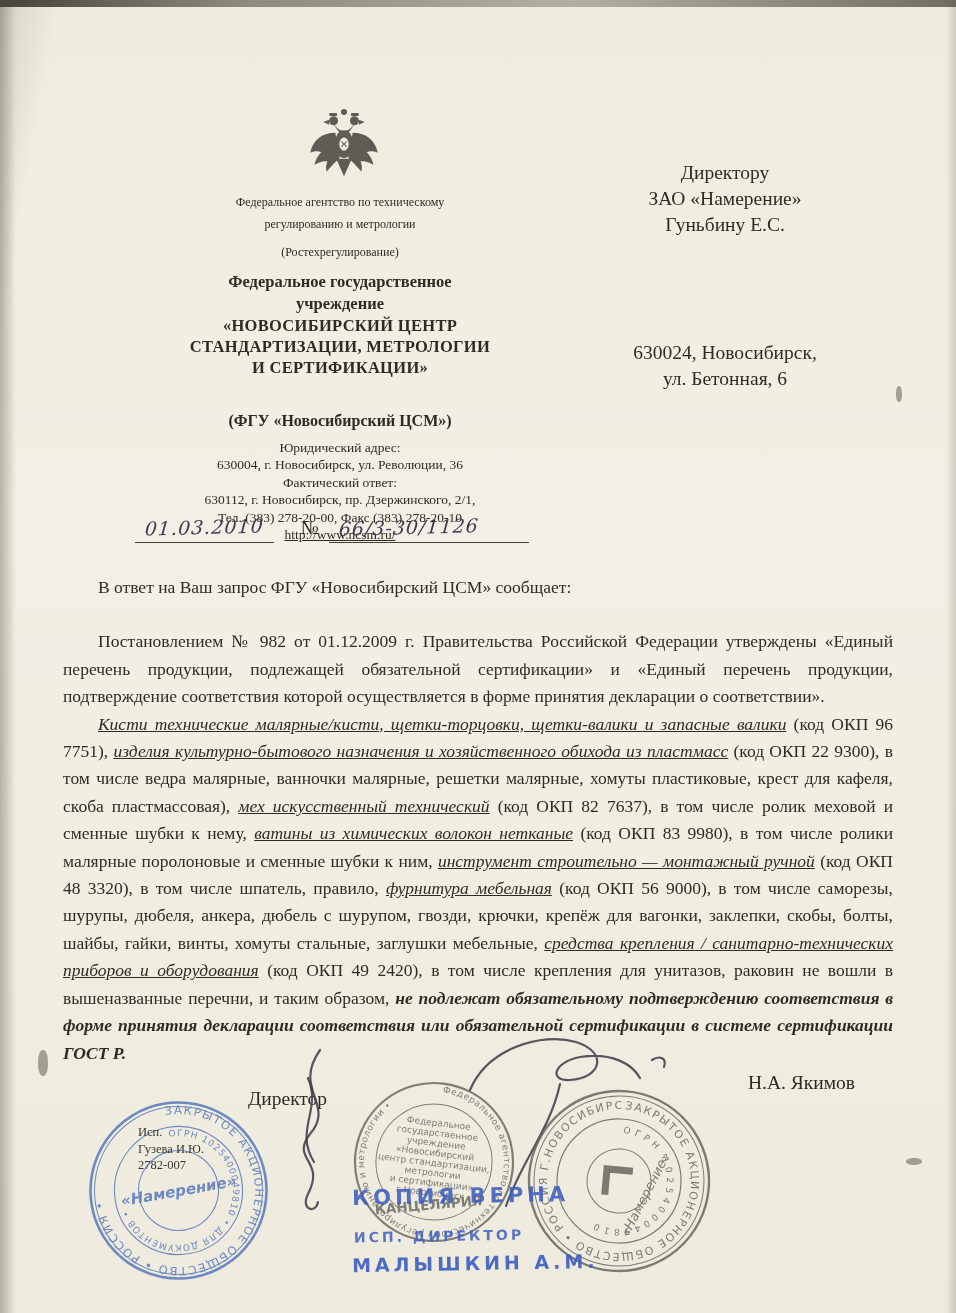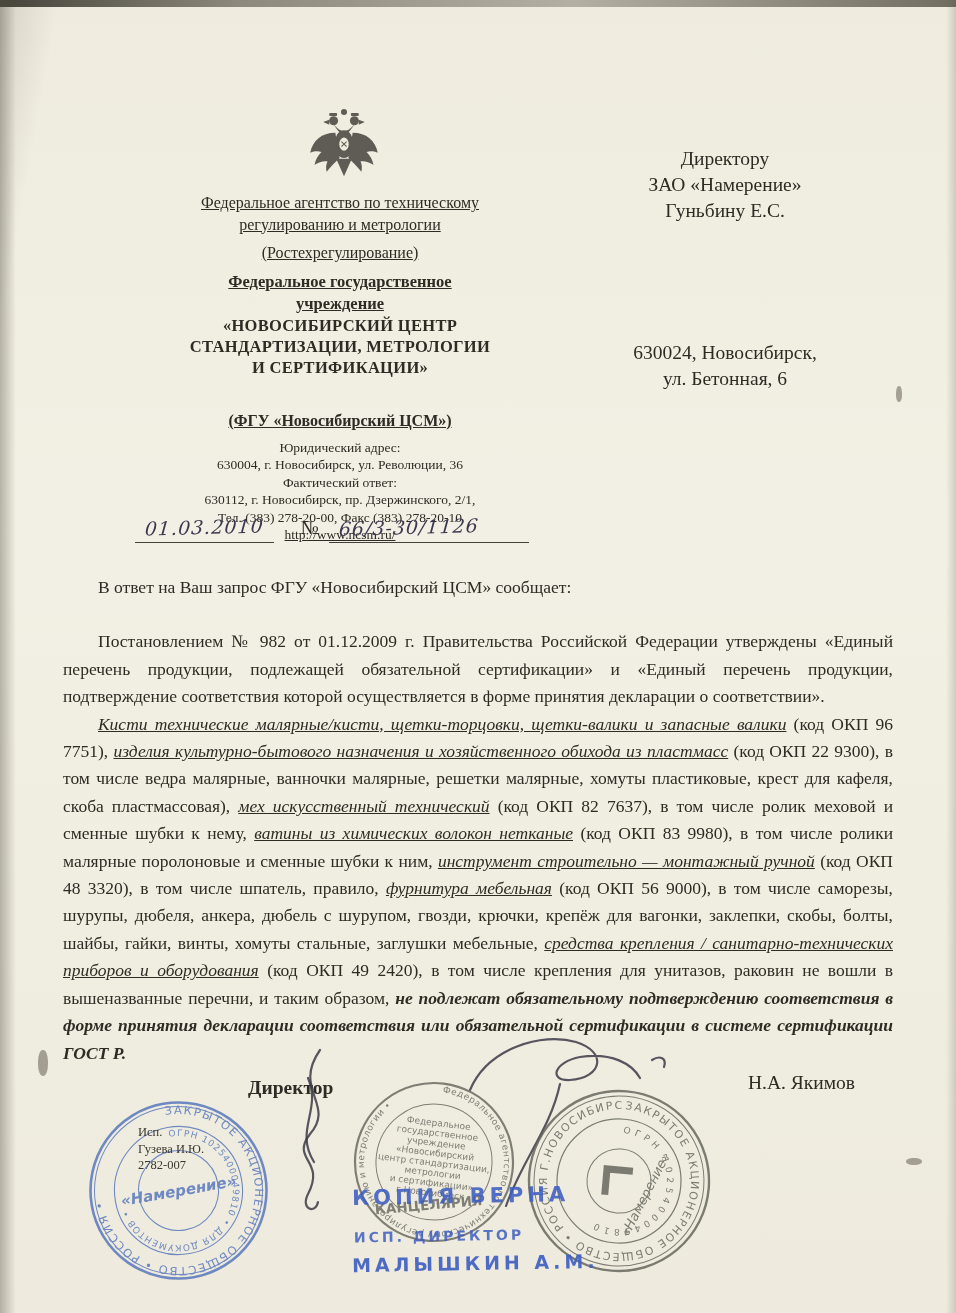--- a/index.html
+++ b/index.html
@@ -14,52 +14,52 @@
   .edge-left{position:absolute;top:0;bottom:0;left:0;width:16px;
     background:linear-gradient(90deg,rgba(84,79,66,.38),rgba(84,79,66,0));}
   .edge-right{position:absolute;top:0;bottom:0;right:0;width:10px;
     background:linear-gradient(270deg,rgba(84,79,66,.22),rgba(84,79,66,0));}
   .smudge{position:absolute;background:rgba(70,64,52,.45);border-radius:45%;}
 
   .abs{position:absolute;}
 
   
   .lh-left{left:105px;top:192px;width:470px;text-align:center;}
-  .lh-line{font-size:16px;line-height:21.5px;text-decoration:underline;}
+  .lh-line{font-size:12px;line-height:21.5px;}
   .lh-gap{height:7px;}
-  .lh-bold{font-weight:bold;font-size:16.5px;line-height:22px;text-decoration:underline;}
+  .lh-bold{font-weight:bold;font-size:16.5px;line-height:22px;}
   .lh-caps{font-weight:bold;font-size:16.5px;line-height:21px;letter-spacing:.3px;}
   .lh-small{font-size:13.5px;line-height:17.5px;}
   .lh-underline{text-decoration:underline;}
 
   
   .emblem{left:305px;top:103px;width:78px;height:84px;opacity:.88;}
 
   
-  .recipient{left:600px;top:146px;width:250px;text-align:center;font-size:19.5px;line-height:26px;}
+  .recipient{left:600px;top:160px;width:250px;text-align:center;font-size:19.5px;line-height:26px;}
   .recipient-addr{left:600px;top:300px;width:250px;text-align:center;font-size:19.5px;line-height:26px;margin-top:40px;}
 
   
   .refline{left:135px;top:516px;width:480px;font-size:19px;}
   .hand{font-family:"DejaVu Serif", serif;font-style:italic;color:#3a3950;
     letter-spacing:1px;display:inline-block;transform:rotate(-1.5deg) skewX(-6deg);}
   .u-line{display:inline-block;border-bottom:1.6px solid #44413a;padding:0 10px 3px;}
   .no-sign{font-size:19px;margin:0 6px 0 22px;}
 
   
   .body-block{left:63px;top:574px;width:830px;text-align:justify;font-size:17.5px;line-height:27.4px;}
   .body-block p{margin:0;text-indent:35px;}
   .intro{margin-bottom:27px !important;text-align:left;}
   .seg-n{font-style:normal;}
   .seg-u{font-style:italic;text-decoration:underline;}
   .seg-b{font-style:italic;font-weight:bold;}
 
   
   .sig-row{left:63px;top:1072px;width:830px;font-size:19.5px;}
-  .sig-title{position:absolute;left:185px;top:5px;font-weight:bold;}
+  .sig-title{position:absolute;left:185px;top:16px;}
   .sig-name{position:absolute;right:38px;top:0;}
   .sig-svg{left:220px;top:1008px;width:520px;height:235px;pointer-events:none;}
   .sig-svg path{fill:none;stroke:#3c3a48;stroke-width:2.2;stroke-linecap:round;opacity:.85;}
 
   
   .executor{left:138px;top:1124px;font-size:12.5px;line-height:16.5px;color:#3a372f;z-index:4;}
 
   
   .stamp{position:absolute;}
   .stamp-blue{left:86px;top:1098px;color:#5273bb;opacity:.82;transform:rotate(-10deg);z-index:3;}

